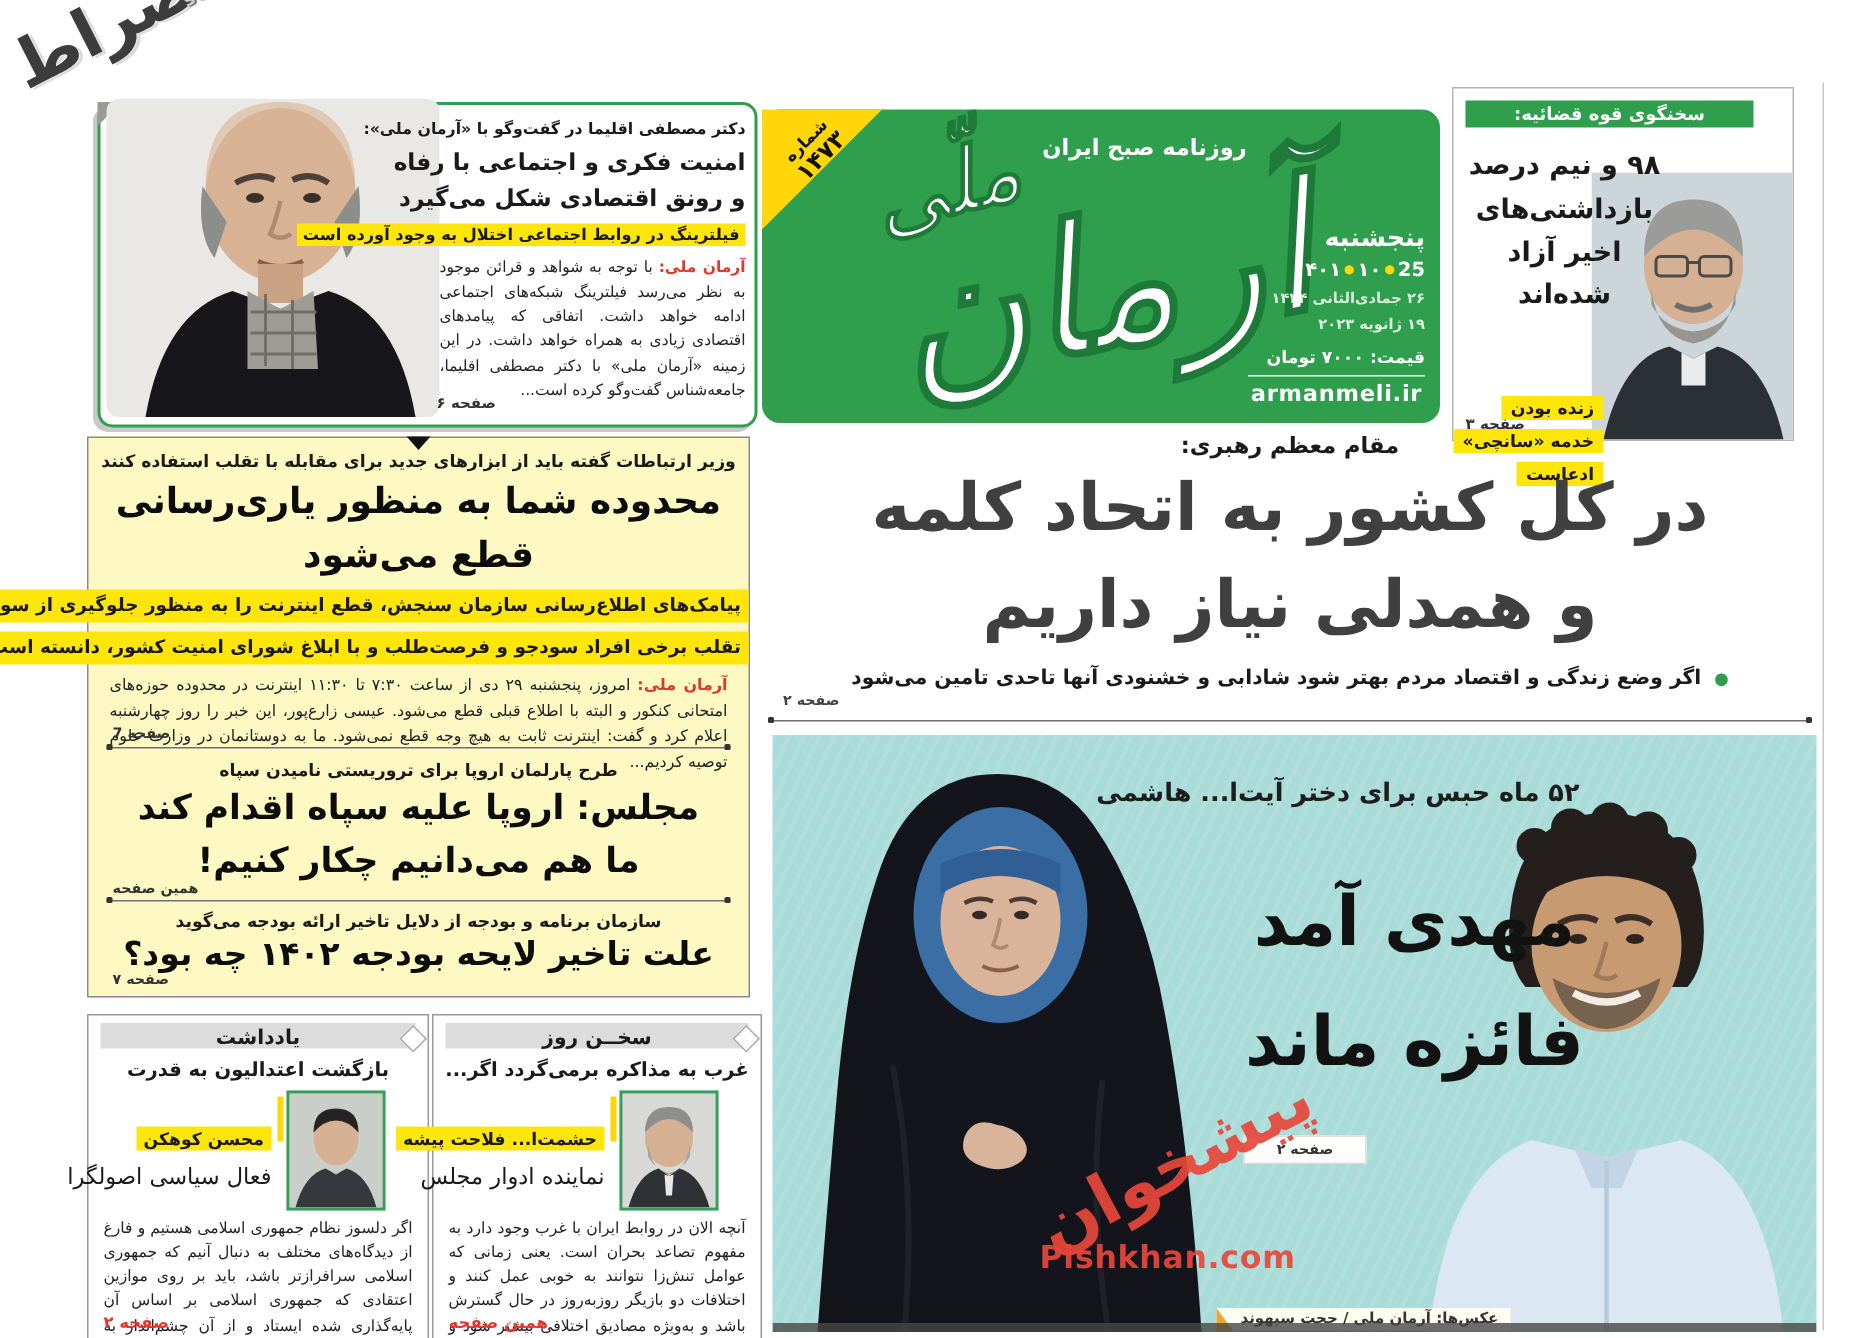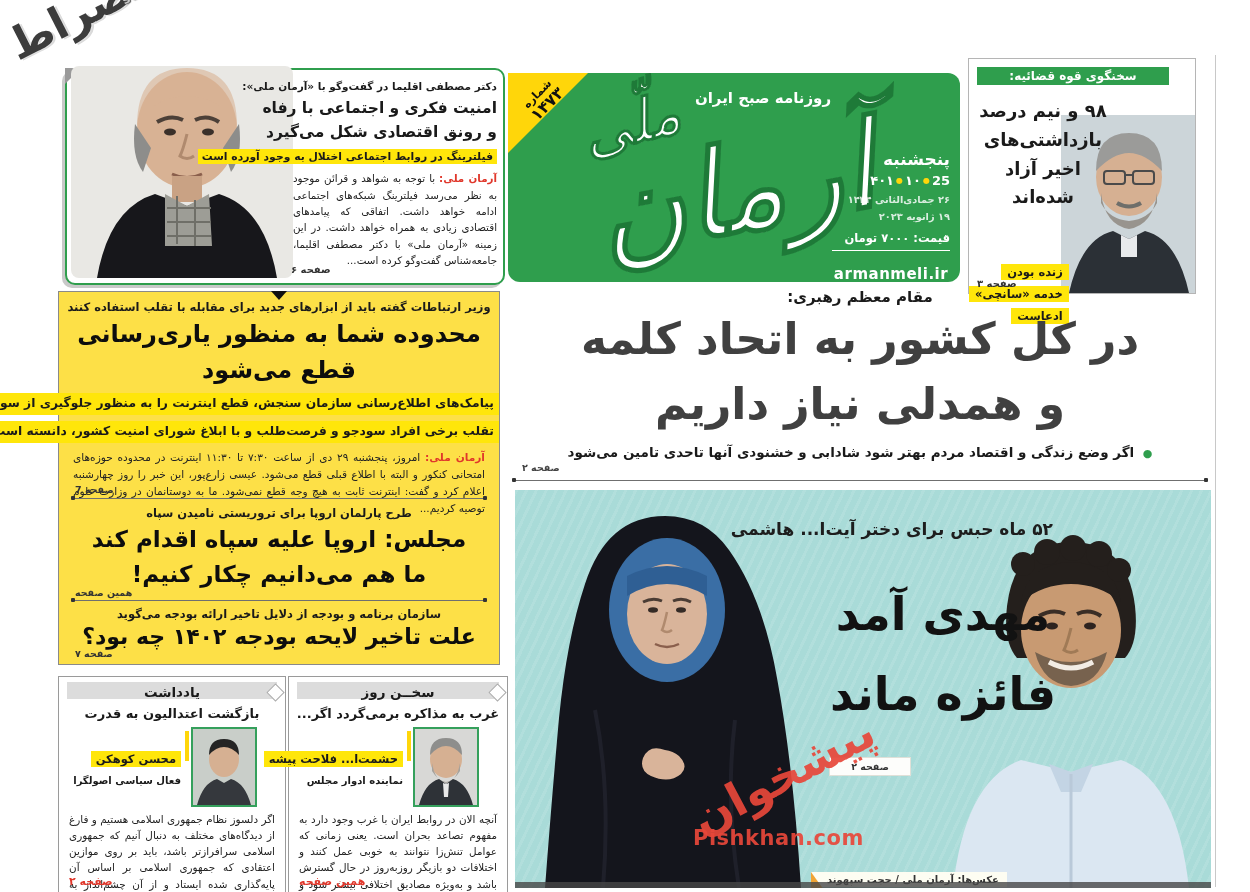--- a/index.html
+++ b/index.html
@@ -35,21 +35,21 @@
   .mh-issue .lbl{font-size:11px;font-weight:bold;display:block;}
   .mh-issue .num{font-size:16px;font-weight:bold;display:block;line-height:1;}
   .mh-tag{left:140px;top:16px;width:230px;text-align:center;color:#fff;font-size:15px;font-weight:bold;}
   .mh-cal{left:0;top:0;width:452px;height:209px;pointer-events:none;}
   .mh-dates{right:10px;top:76px;width:118px;color:#fff;text-align:right;}
   .mh-day{font-size:17px;font-weight:bold;}
   .mh-jdate{font-size:13px;font-weight:bold;margin-top:4px;letter-spacing:1px;}
   .mh-jdate .dot{color:#ffd60a;font-size:8px;vertical-align:2px;padding:0 2px;}
   .mh-sub{font-size:9.8px;color:rgba(255,255,255,.82);margin-top:6px;font-weight:bold;}
   .mh-price{font-size:11.5px;font-weight:bold;margin-top:9px;}
-  .mh-site{margin-top:5px;border-top:1.5px solid #fff;padding-top:14px;font-size:15px;font-weight:bold;direction:ltr;text-align:center;letter-spacing:.5px;}
+  .mh-site{margin-top:5px;border-top:1.5px solid #fff;padding-top:2px;font-size:15px;font-weight:bold;direction:ltr;text-align:center;letter-spacing:.5px;}
 
   
   .trbox{left:968px;top:58px;width:226px;height:234px;background:#fff;border:1px solid #b5b5b5;}
   .tr-label{left:8px;right:26px;top:8px;background:#2f9e4d;color:#fff;font-size:12px;font-weight:bold;text-align:center;padding:2px 0;}
   .tr-head{left:6px;top:38px;width:136px;font-size:18px;font-weight:bold;line-height:1.6;text-align:center;letter-spacing:-.3px;}
   .tr-photo{right:0;bottom:0;width:134px;height:178px;}
   .tr-hl{left:0;top:202px;}
   .tr-hl div{margin-bottom:3px;}
   .tr-hl span{display:inline-block;background:#ffe60a;font-size:11.5px;font-weight:bold;padding:1px 6px;}
   .tr-page{left:8px;bottom:4px;}
@@ -60,42 +60,42 @@
   .lead-head{left:0;right:0;top:20px;text-align:center;font-size:44px;font-weight:bold;line-height:1.48;letter-spacing:-1px;color:#404040;}
   .lead-sub{left:0;right:0;top:158px;text-align:center;font-size:13.5px;font-weight:bold;}
   .lead-sub .bullet{color:#2f9e4d;font-size:11px;padding-left:4px;}
   .lead-page{left:12px;top:176px;font-size:9.5px;color:#444;font-weight:bold;}
   .rule{height:1px;background:#6f6f6f;}
   .rule::before,.rule::after{content:"";position:absolute;top:-2px;width:4px;height:4px;background:#333;border-radius:1px;}
   .rule::before{left:0;} .rule::after{right:0;}
   .lead-rule{left:2px;right:2px;top:194px;}
 
   
-  .lcol{left:58px;top:291px;width:440px;height:372px;background:#fde047;border:1px solid #8a8a8a;}
+  .lcol{left:58px;top:291px;width:440px;height:372px;background:#fef9c3;border:1px solid #8a8a8a;}
   .lcol .tri{top:-1px;left:50%;margin-left:-8px;width:0;height:0;border-left:8px solid transparent;border-right:8px solid transparent;border-top:9px solid #111;}
   .art{left:0;right:0;text-align:center;}
   .art .kick{font-size:11.5px;font-weight:bold;}
   .a1-head{font-size:24px;font-weight:bold;line-height:1.5;letter-spacing:-.5px;margin-top:2px;color:#0d0d0d;}
   .a1-hl div{line-height:1.75;}
   .a1-hl span{display:inline-block;background:#ffe60a;font-size:12.3px;font-weight:bold;padding:0 5px;}
   .a1-body{margin:5px 14px 0;font-size:10.6px;line-height:1.6;text-align:justify;direction:rtl;color:#222;}
   .a2-head{font-size:23px;font-weight:bold;line-height:1.5;letter-spacing:-.5px;margin-top:2px;color:#0d0d0d;}
   .a3-head{font-size:22px;font-weight:bold;margin-top:3px;letter-spacing:-.5px;color:#0d0d0d;}
   .lc-page{position:absolute;left:16px;font-size:9.5px;color:#333;font-weight:bold;}
 
   
   .sbox{background:#fff;border:1px solid #9a9a9a;border-bottom:none;}
   .sb-head{position:relative;margin:5px 8px 0;height:17px;background:#dcdcdc;text-align:center;font-size:13.5px;font-weight:bold;line-height:20px;}
   .sb-head .dia{position:absolute;right:-5px;top:4px;width:11px;height:11px;background:#fff;border:1.5px solid #aaa;transform:rotate(45deg);}
   .sb-title{text-align:center;font-size:13px;font-weight:bold;margin-top:7px;}
   .sb-auth{position:relative;height:80px;margin-top:6px;}
   .sb-auth .ph{position:absolute;right:28px;top:0;width:62px;height:76px;border:2px solid #35a05c;background:#cfd3cf;}
   .sb-auth .bar{position:absolute;right:96px;top:4px;width:4px;height:30px;background:#ffd60a;}
   .sb-auth .nm{position:absolute;right:104px;top:24px;background:#ffe60a;font-size:11.5px;font-weight:bold;padding:1px 5px;white-space:nowrap;}
-  .sb-auth .rl{position:absolute;right:104px;top:48px;font-size:10px;font-weight:bold;white-space:nowrap;}
+  .sb-auth .rl{position:absolute;right:104px;top:48px;font-size:15px;font-weight:normal;white-space:nowrap;}
   .sb-body{margin:4px 10px 0;font-size:10.4px;line-height:1.55;text-align:justify;direction:rtl;color:#222;}
   .sb-page{position:absolute;left:10px;bottom:5px;font-size:11px;font-weight:bold;color:#e0372b;}
 
   
   .pstory{left:515px;top:490px;width:696px;height:398px;background:#a9dbd8;overflow:hidden;}
   .pstory::before{content:"";position:absolute;inset:0;background:repeating-linear-gradient(115deg,rgba(255,255,255,.10) 0 3px,rgba(0,0,0,0) 3px 9px);}
   .pstory::after{content:"";position:absolute;left:0;right:0;bottom:0;height:6px;background:#474747;opacity:.8;}
   .ps-kicker{right:158px;top:29px;font-size:17px;font-weight:bold;color:#1d1d1d;}
   .ps-head{left:300px;top:84px;width:256px;text-align:center;font-size:46px;font-weight:bold;line-height:1.74;color:#121212;letter-spacing:-1px;}
   .ps-page{left:314px;top:267px;width:80px;height:17px;background:#fdfdfb;border:1px solid #e0e0d8;text-align:center;font-size:9.5px;line-height:17px;color:#333;font-weight:bold;}

